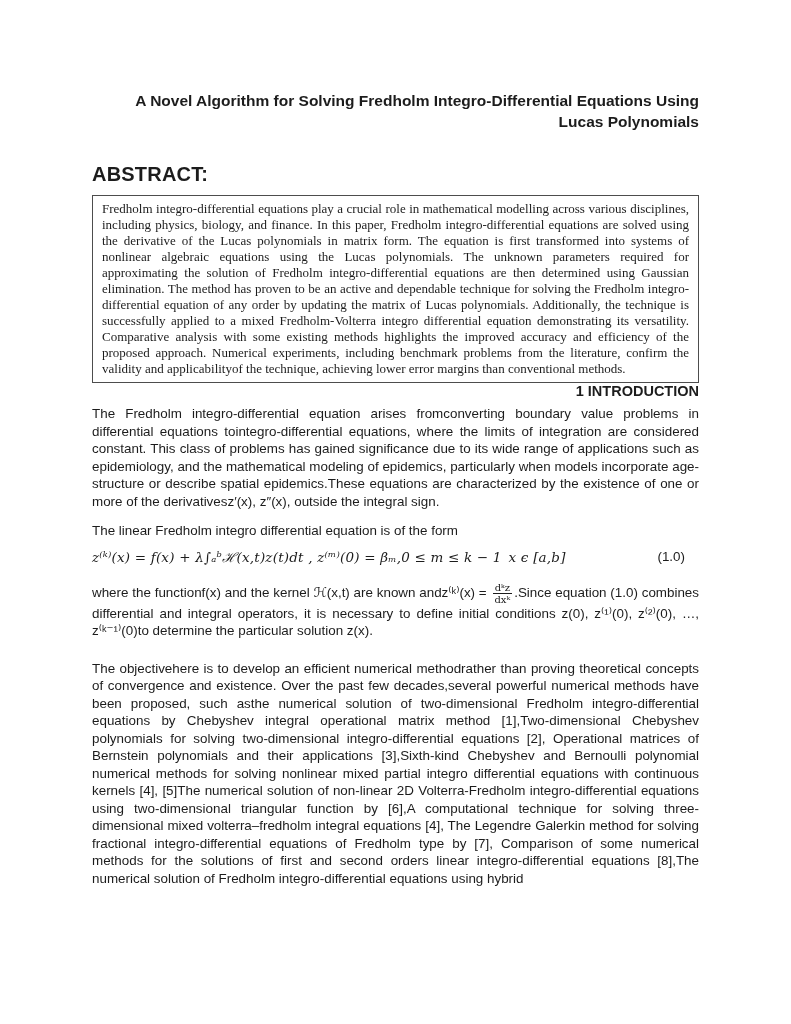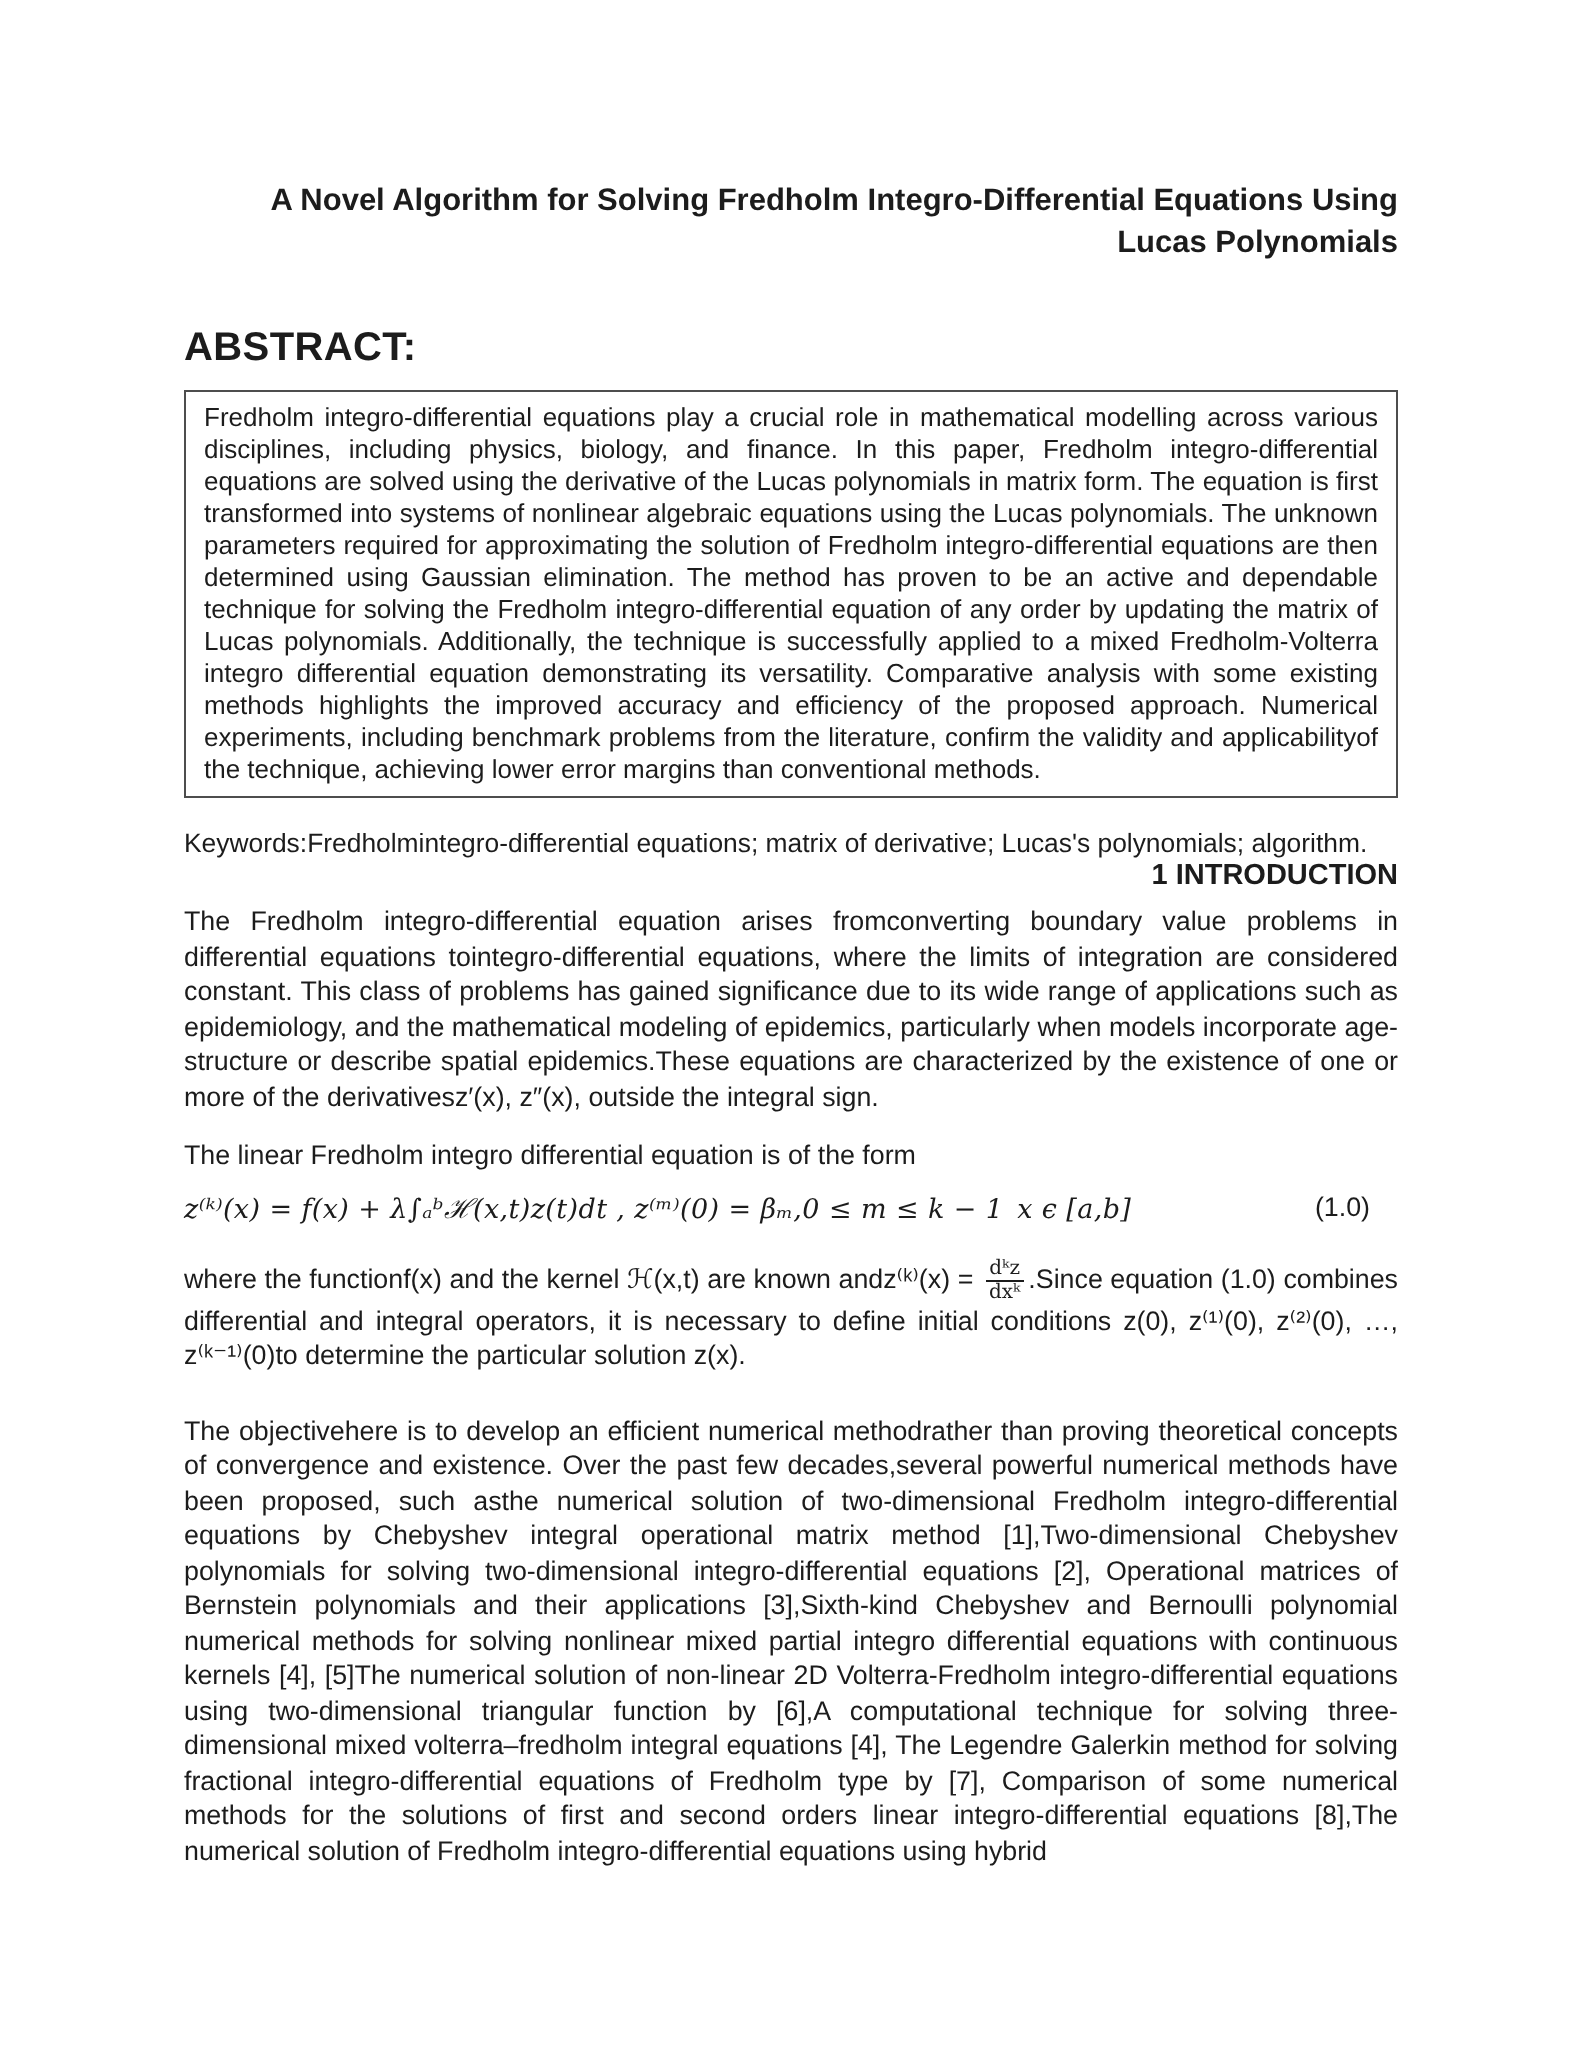--- a/index.html
+++ b/index.html
@@ -35,20 +35,21 @@
   }
   .abstract-box{
     margin-top:9px;
     border:1px solid var(--box_border,#4d4d4d);
     padding:5px 9px;
   }
   .abstract-box p{
     font-size:13px;
     line-height:16px;
     text-align:justify;
+    font-family:Liberation Serif, serif;
   }
   .keywords-line{
     margin-top:14px;
     font-size:13.2px;
     line-height:17px;
   }
   .intro-heading{
     font-weight:bold;
     font-size:14.5px;
     text-align:right;
@@ -105,23 +106,20 @@
     <div>A Novel Algorithm for Solving Fredholm Integro-Differential Equations Using</div>
     <div>Lucas Polynomials</div>
   </div>
 
   <div class="abstract-heading">ABSTRACT:</div>
 
   <div class="abstract-box">
     <p>Fredholm integro-differential equations play a crucial role in mathematical modelling across various disciplines, including physics, biology, and finance. In this paper, Fredholm integro-differential equations are solved using the derivative of the Lucas polynomials in matrix form. The equation is first transformed into systems of nonlinear algebraic equations using the Lucas polynomials. The unknown parameters required for approximating the solution of Fredholm integro-differential equations are then determined using Gaussian elimination. The method has proven to be an active and dependable technique for solving the Fredholm integro-differential equation of any order by updating the matrix of Lucas polynomials. Additionally, the technique is successfully applied to a mixed Fredholm-Volterra integro differential equation demonstrating its versatility. Comparative analysis with some existing methods highlights the improved accuracy and efficiency of the proposed approach. Numerical experiments, including benchmark problems from the literature, confirm the validity and applicabilityof the technique, achieving lower error margins than conventional methods.</p>
   </div>
 
-  <div class="keywords-line">
-    <span>Keywords:</span><span>Fredholmintegro-differential equations; matrix of derivative; Lucas's polynomials; algorithm.</span>
-  </div>
 
   <div class="intro-heading">1 INTRODUCTION</div>
 
   <p class="body-par par-first">The Fredholm integro-differential equation arises fromconverting boundary value problems in differential equations tointegro-differential equations, where the limits of integration are considered constant. This class of problems has gained significance due to its wide range of applications such as epidemiology, and the mathematical modeling of epidemics, particularly when models incorporate age-structure or describe spatial epidemics.These equations are characterized by the existence of one or more of the derivativesz′(x), z″(x), outside the integral sign.</p>
 
   <p class="body-par eq-lead">The linear Fredholm integro differential equation is of the form</p>
 
   <div class="equation-row">
     <span class="equation-math">z⁽ᵏ⁾(x) = f(x) + λ∫ₐᵇℋ(x,t)z(t)dt , z⁽ᵐ⁾(0) = βₘ,0 ≤ m ≤ k − 1 x ϵ [a,b]</span>
     <span class="equation-number">(1.0)</span>

